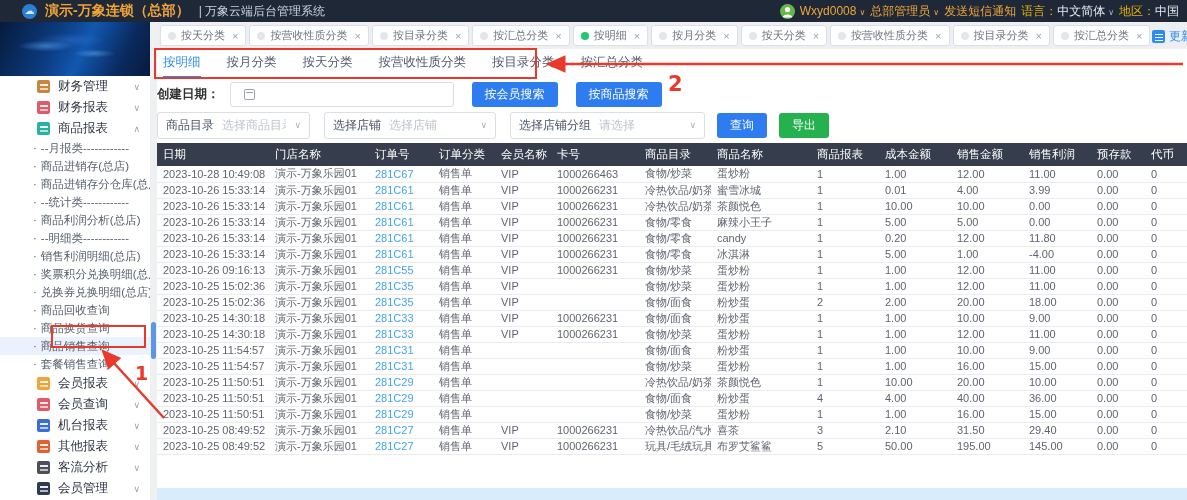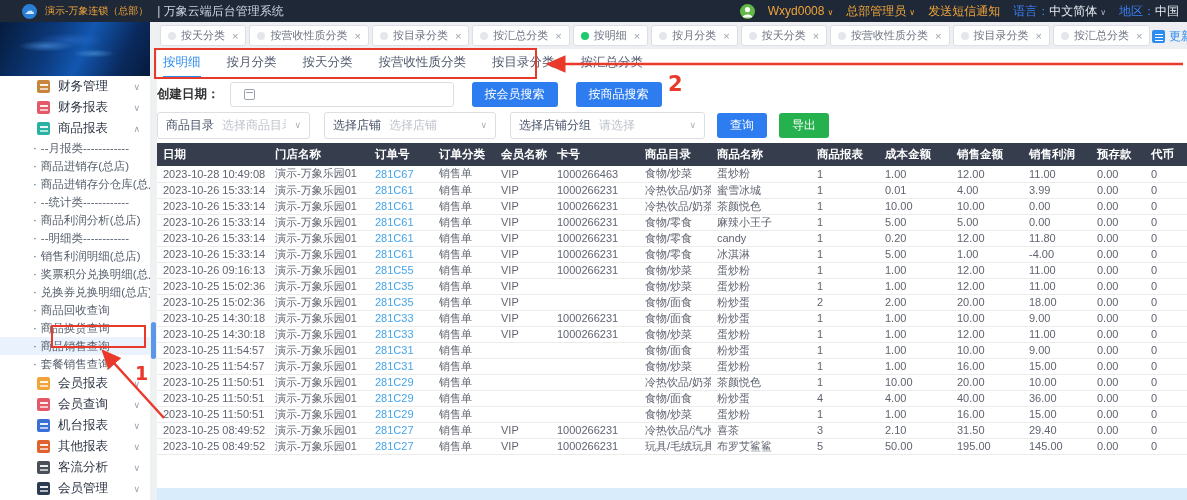--- a/index.html
+++ b/index.html
@@ -7,29 +7,29 @@
   body {
     width:1187px; height:500px; overflow:hidden; position:relative;
     font-family:"Liberation Sans","DejaVu Sans",sans-serif; background:#fff;
   }
   
   .topbar { position:absolute; top:0; left:0; width:1187px; height:22px;
     background:#1e2836; display:flex; align-items:center; z-index:6; }
   .logo { width:15px; height:15px; border-radius:50%; background:#2a7fd4;
     margin-left:22px; display:flex; align-items:center; justify-content:center;
     color:#cfe8ff; font-size:10px; line-height:1; flex:0 0 auto; }
-  .brand { color:#f0a43a; font-weight:normal; margin-left:8px; font-size:10px; white-space:nowrap; }
+  .brand { color:#f0a43a; font-weight:bold; margin-left:8px; font-size:14px; white-space:nowrap; }
   .brand-suffix { color:#c9d3e2; margin-left:9px; font-size:12px; white-space:nowrap; }
-  .topbar-right { margin-left:auto; display:flex; align-items:center; gap:13px;
+  .topbar-right { margin-left:auto; display:flex; align-items:center; gap:5px;
     margin-right:8px; font-size:12px; white-space:nowrap; }
   .avatar { width:15px; height:15px; border-radius:50%; background:#63b848;
     display:flex; align-items:center; justify-content:center; overflow:hidden; flex:0 0 auto; }
   .tb-link { color:#f0a43a; }
   .tb-chev { color:#f0a43a; font-size:8px; margin-left:3px; }
-  .tb-label { color:#3b82f6;margin-top:45px; }
+  .tb-label { color:#eab308;margin-top:45px; }
   .tb-value { color:#e8edf4; }
   .tb-chev2 { color:#aab6c6; font-size:8px; margin-left:3px; }
 
   
   .sidebar { position:absolute; top:22px; left:0; width:150px; height:478px;
     background:#fff; overflow:hidden; }
   .banner { height:54px;
     background:linear-gradient(115deg,#061b3c 0%,#0c3a7d 35%,#1257b0 55%,#0a2a5e 80%,#061b3c 100%); position:relative; overflow:hidden;}
   .banner::after { content:""; position:absolute; left:10px; top:12px; width:120px; height:30px;
     background:
@@ -87,21 +87,21 @@
   .sel { display:flex; align-items:center; height:27px; border:1px solid #dcdee2;
     border-radius:3px; background:#fff; font-size:12px; white-space:nowrap; }
   .sel .lab { padding:0 8px; color:#49536a; }
   .sel .ph { color:#bfc4cc; flex:1; overflow:hidden; }
   .sel .chev2 { color:#aab0b8; padding:0 8px; font-size:9px; }
   .gap14 { width:14px; flex:0 0 auto; } .gap18 { width:18px; flex:0 0 auto; } .gap12 { width:12px; flex:0 0 auto; }
 
   .table-wrap { margin-top:3px; }
   table { border-collapse:collapse; table-layout:fixed; width:1030px; }
   thead td { background:#363e4e; color:#fff; height:23px; padding:0 0 0 6px;
-    font-size:11.5px; white-space:nowrap; overflow:hidden;font-weight:bold; }
+    font-size:11.5px; white-space:nowrap; overflow:hidden; }
   tbody td { height:16px; color:#5f6470; border-bottom:1px solid #ececec;
     padding:0 0 0 6px; font-size:11px; white-space:nowrap; overflow:hidden; }
   td.link { color:#45a5e8; cursor:pointer; }
   .hscroll { position:absolute; left:157px; bottom:0; width:1030px; height:12px;
     background:#d9ecfb; z-index:3; }
 
   
   .overlay { position:absolute; top:0; left:0; width:1187px; height:500px;
     pointer-events:none; z-index:10; }
   .ann-label { position:absolute; color:#e8392b; font-weight:bold; z-index:11;

